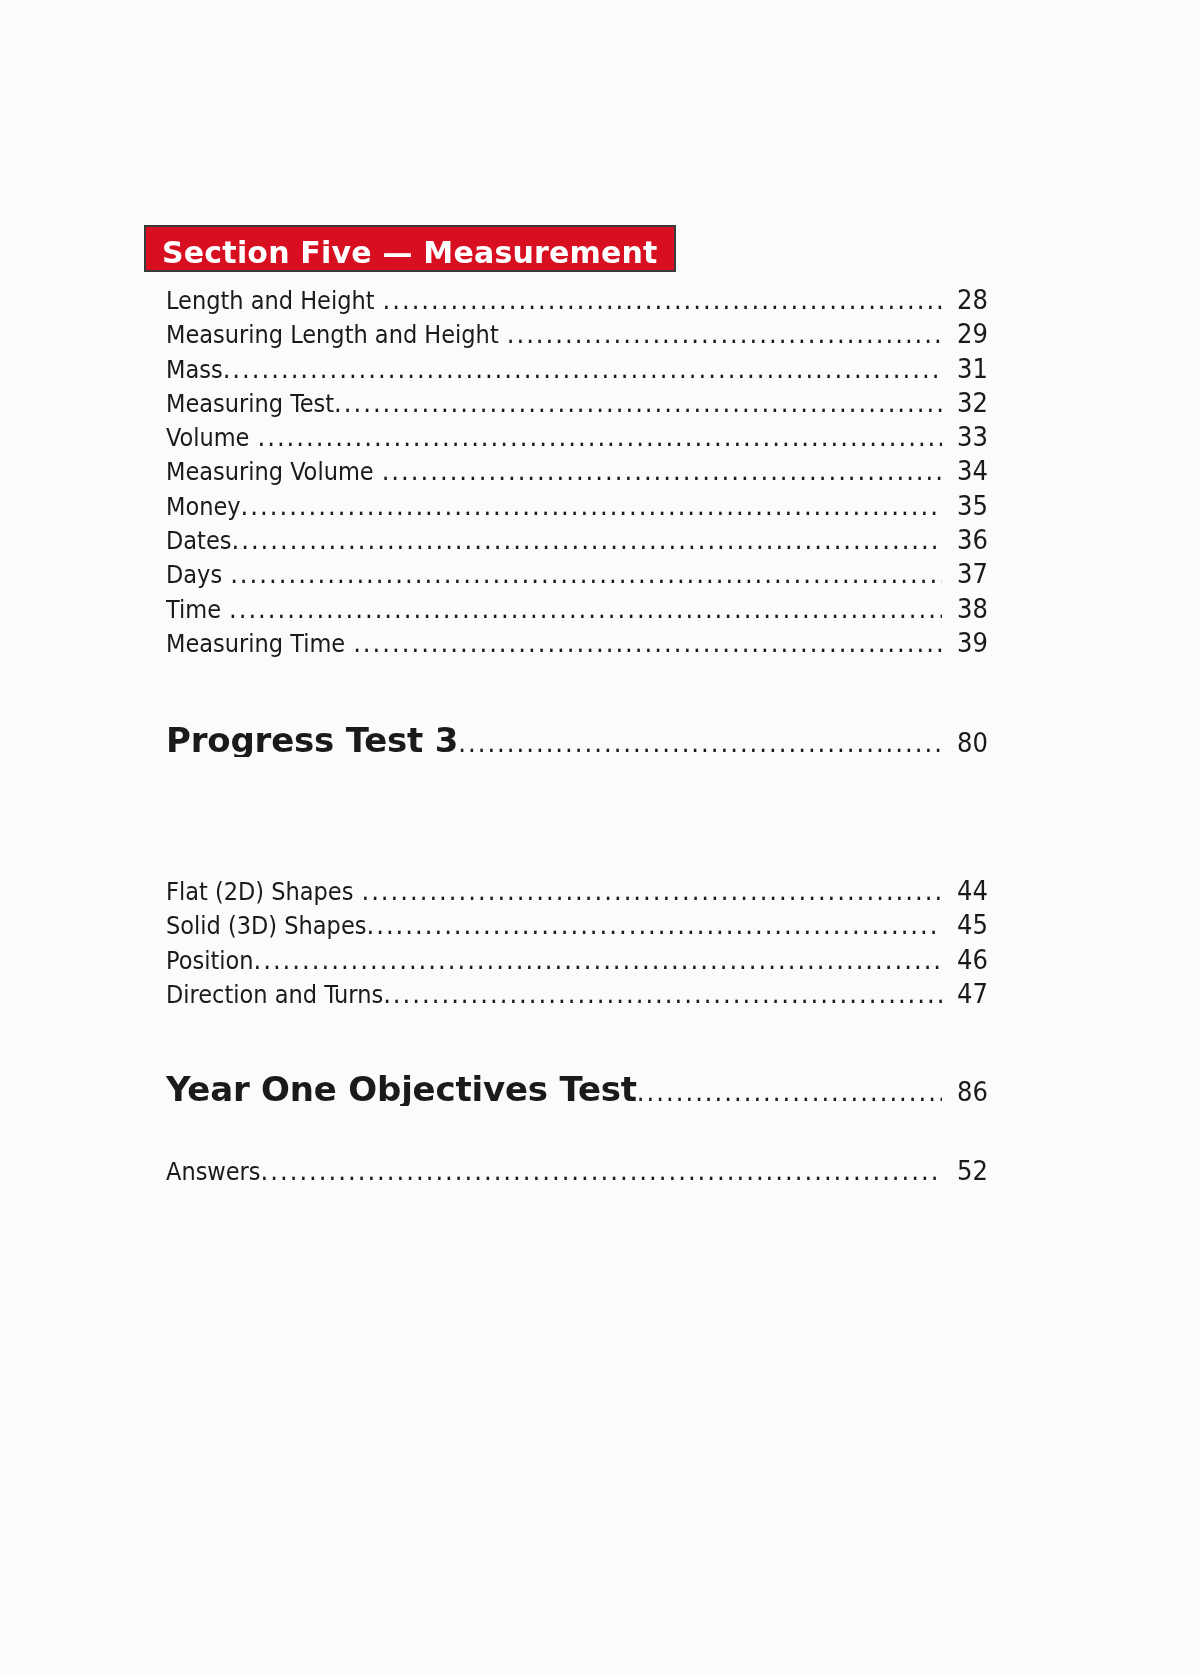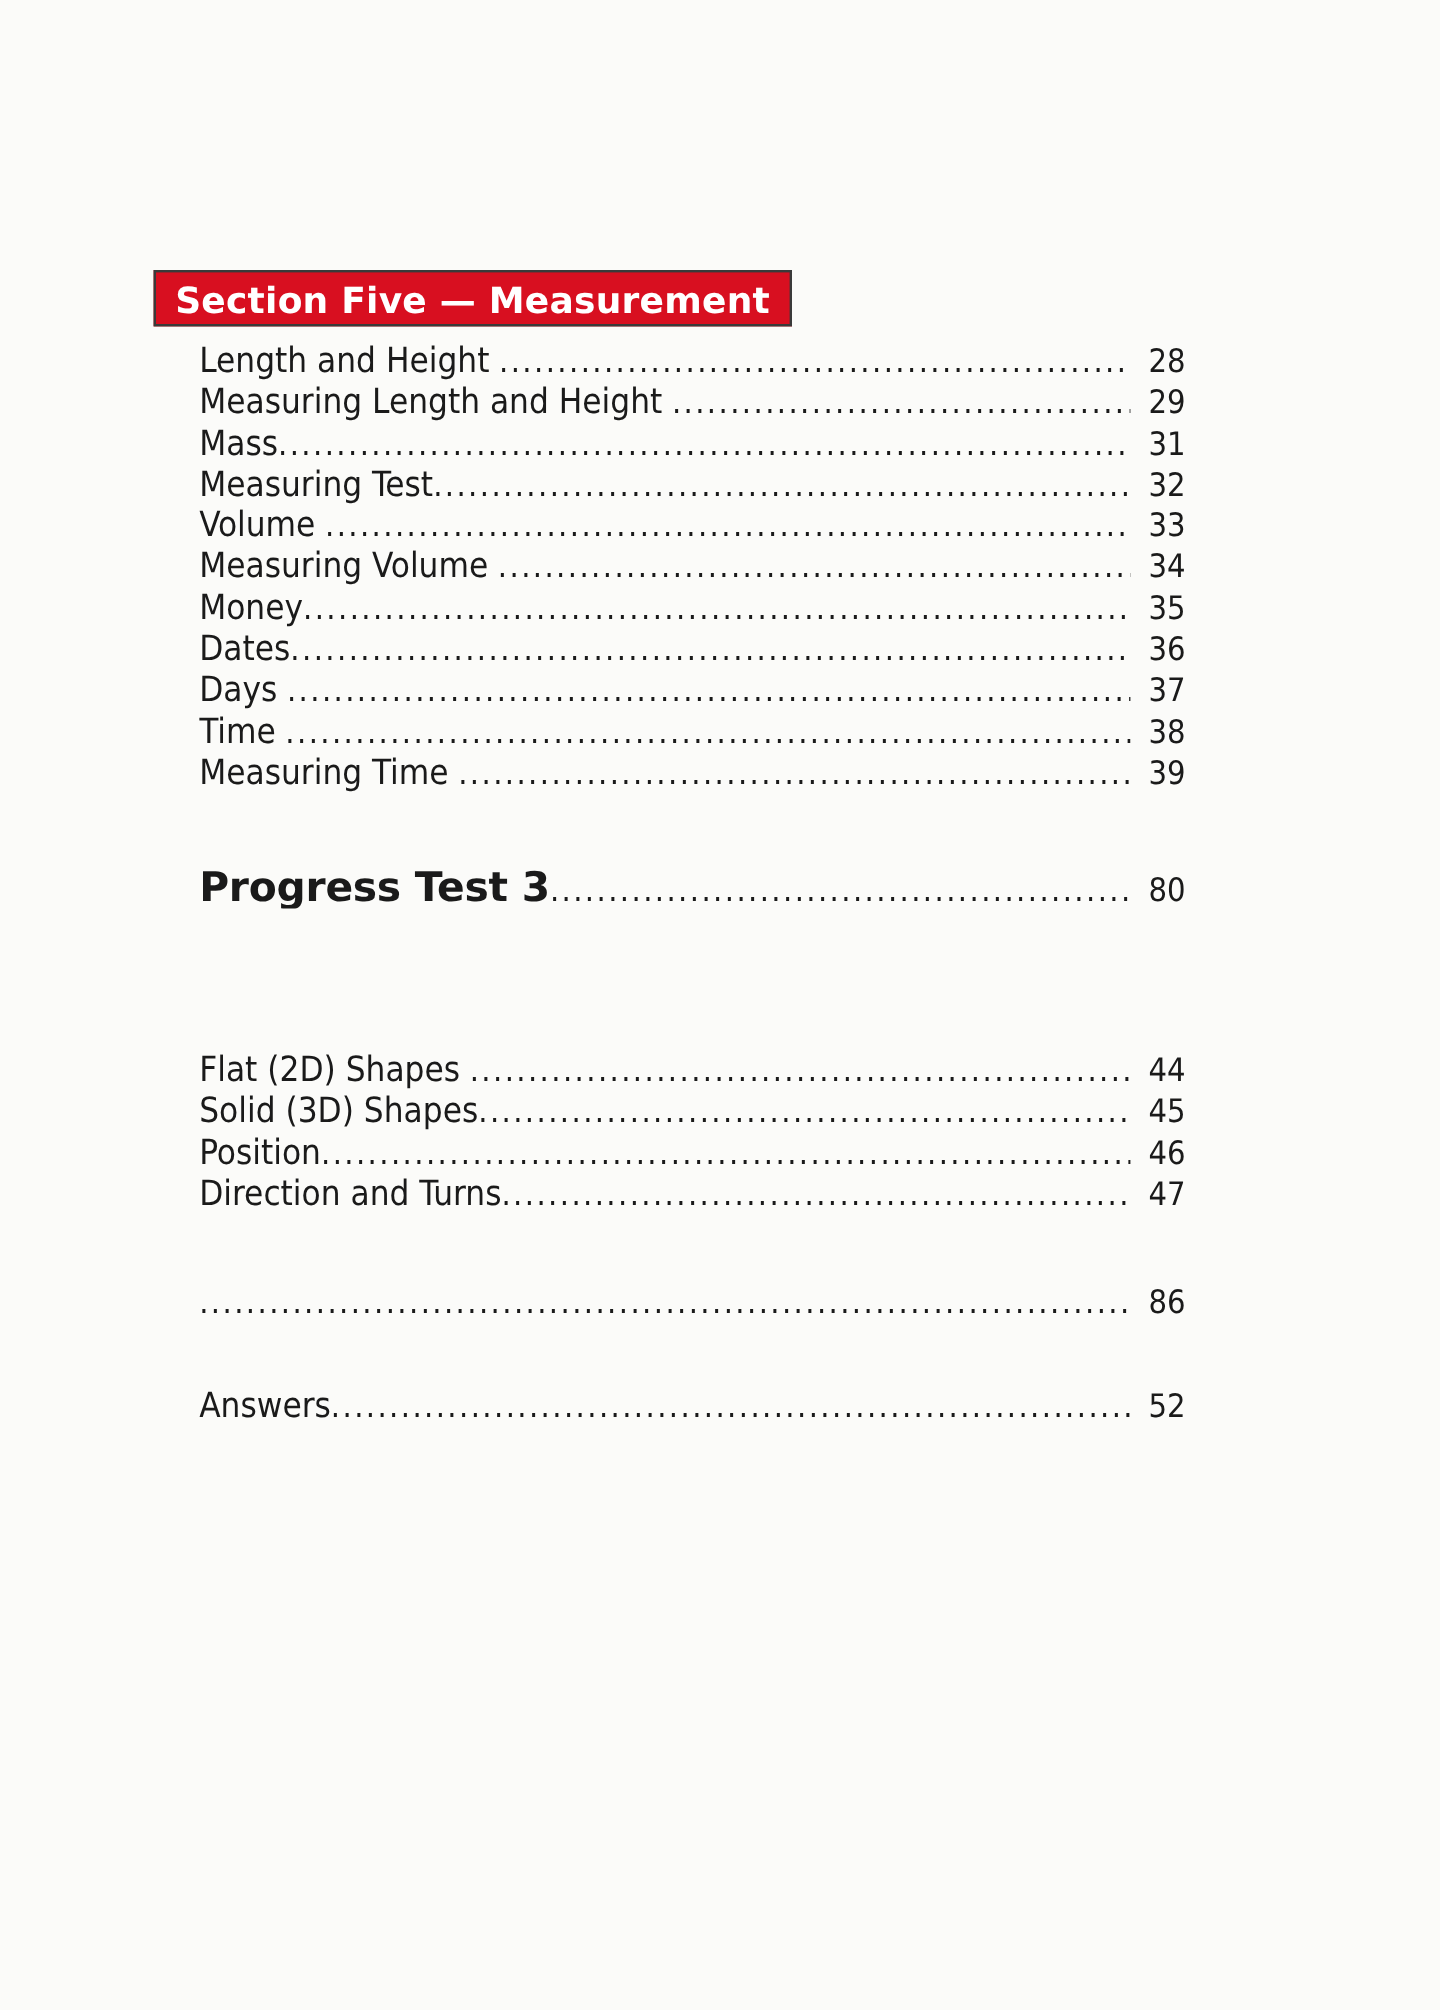--- a/index.html
+++ b/index.html
@@ -22,26 +22,27 @@
     top: 0;
     width: 1200px;
     height: 1675px;
     background: #fbfbf9;
   }
 
   
   .section-banner {
     position: absolute;
     display: inline-flex;
-    align-items: flex-end;
+    align-items: flex-start;
     box-sizing: border-box;
     border: 2px solid #3a3a3a;
-    padding: 0 16px 3px 16px;
+    padding: 11px 16px 3px 16px;
     height: 47px;
     white-space: nowrap;
+    margin-left: 16px;
   }
   .section-banner .banner-text {
     color: #ffffff;
     font-size: 30px;
     font-weight: bold;
     letter-spacing: 0.2px;
     font-family: "DejaVu Sans", "Liberation Sans", sans-serif;
     line-height: 1;
   }
   #banner-five {
@@ -65,21 +66,21 @@
   #group-six   { top: 877px; }
 
   .toc-row {
     display: flex;
     align-items: baseline;
     width: 100%;
     height: 34.3px;
     overflow: hidden;
   }
   .toc-row .title {
-    font-size: 29px;
+    font-size: 25px;
     color: #1a1a1a;
     white-space: nowrap;
     flex: 0 0 auto;
     line-height: 1;
   }
   .toc-row .leader {
     flex: 1 1 auto;
     overflow: hidden;
     white-space: nowrap;
     color: #1a1a1a;
@@ -229,20 +230,21 @@
     <div class="toc-row">
       <span class="title">Direction and Turns</span>
       <span class="leader">....................................................................................................................</span>
       <span class="pagenum">47</span>
     </div>
 
   </div>
 
   <div class="standalone" id="row-objectives-test">
     <div class="toc-row bold">
+      <span class="title">Year One Objectives Test</span>
       <span class="leader">....................................................................................................................</span>
       <span class="pagenum">86</span>
     </div>
   </div>
 
   <div class="standalone" id="row-answers">
     <div class="toc-row">
       <span class="title">Answers</span>
       <span class="leader">....................................................................................................................</span>
       <span class="pagenum">52</span>

